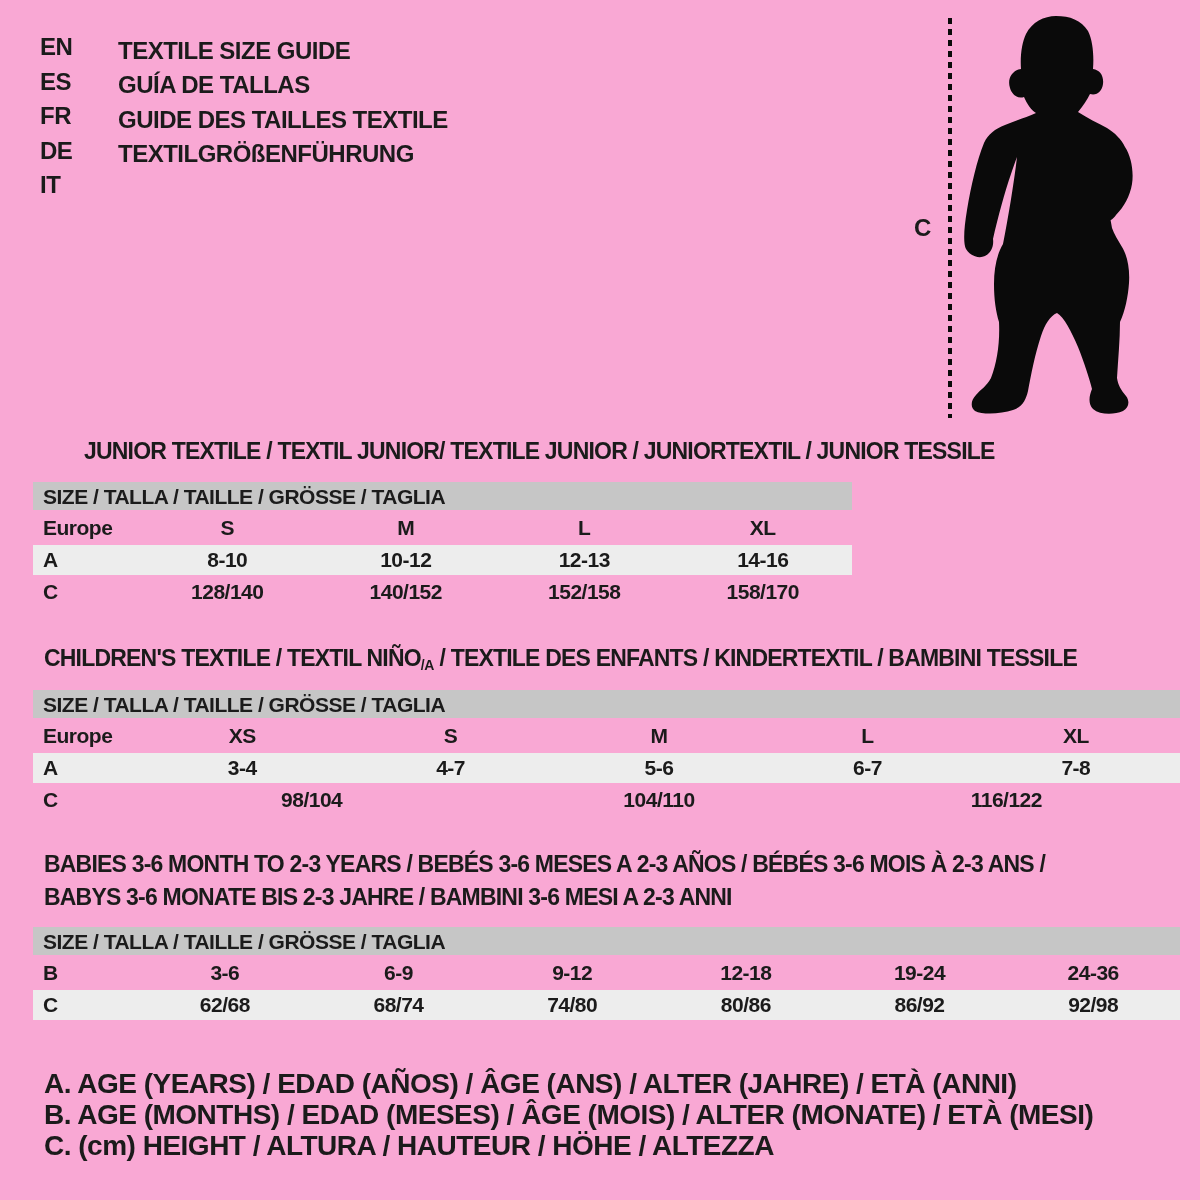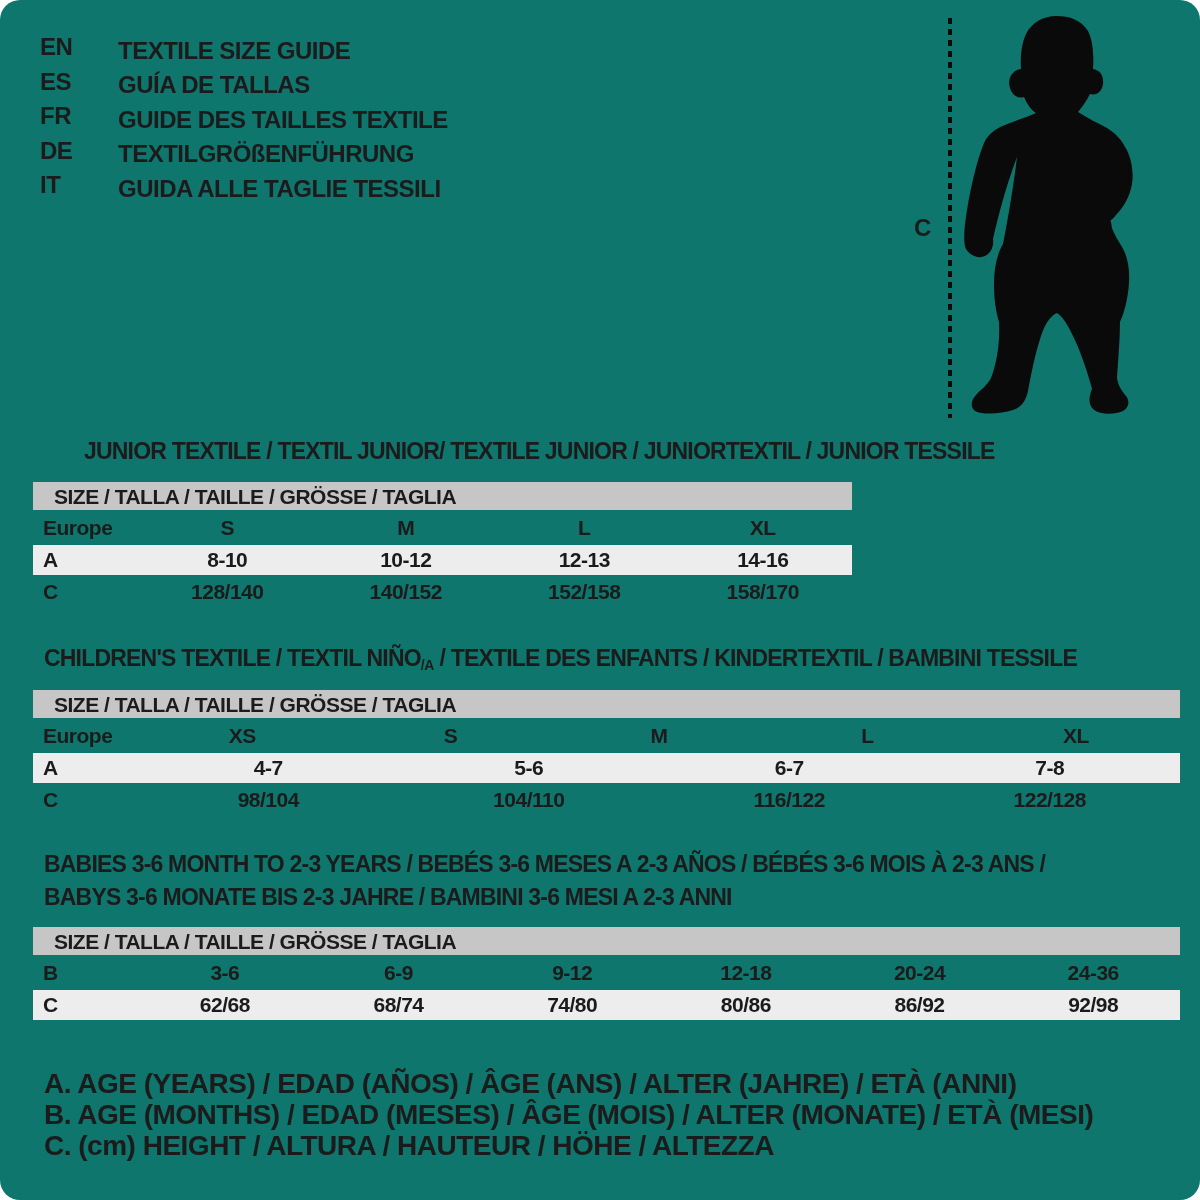--- a/index.html
+++ b/index.html
@@ -1,35 +1,35 @@
 <!DOCTYPE html>
 <html><head>
 <meta charset="utf-8">
 <style>
   html,body{margin:0;padding:0;}
   body{background:#ffffff;}
   #canvas{
-    position:relative;width:1200px;height:1200px;background:#0f766e;overflow:hidden;
-    font-family:"Liberation Sans","DejaVu Sans",sans-serif;color:#1b1b1b;font-weight:700;border-radius:20px;
+    position:relative;width:1200px;height:1200px;background:#f9a8d4;overflow:hidden;
+    font-family:"Liberation Sans","DejaVu Sans",sans-serif;color:#1b1b1b;font-weight:700;
   }
   
   .lang-block{position:absolute;left:40px;top:30px;}
   .lang-row{display:flex;height:34.5px;align-items:center;}
   .lang-code{width:78px;font-size:24px;letter-spacing:-0.5px;}
   .lang-label{font-size:24px;letter-spacing:-0.5px;white-space:nowrap;margin-top:7px;}
   
   .figure-svg{position:absolute;left:900px;top:0;width:300px;height:430px;}
   .measure-label{position:absolute;left:914px;top:214px;font-size:24px;}
   
   .sec-title{position:absolute;left:44px;font-size:23px;letter-spacing:-0.8px;white-space:nowrap;}
   .sec-title .subscript{font-size:14px;vertical-align:-4px;letter-spacing:-0.5px;}
   
   .size-table{position:absolute;left:33px;}
   .bar{height:28px;line-height:29px;background:#c6c6c6;font-size:21px;letter-spacing:-0.5px;
-       padding-left:21px;margin-bottom:3px;box-sizing:border-box;}
+       padding-left:10px;margin-bottom:3px;box-sizing:border-box;}
   .trow{display:flex;height:30px;line-height:30px;margin-bottom:2px;font-size:21px;letter-spacing:-0.5px;}
   .trow.shaded{background:#ededed;}
   .lab{width:105px;padding-left:10px;box-sizing:border-box;}
   .val{flex:1;text-align:center;}
   
   .legend{position:absolute;left:44px;top:1068px;}
   .legend-line{height:31px;line-height:31px;font-size:28px;letter-spacing:-0.5px;white-space:nowrap;}
 </style>
 </head>
 <body>
@@ -48,21 +48,20 @@
     <div class="lang-row">
       <span class="lang-code">FR</span>
       <span class="lang-label">GUIDE DES TAILLES TEXTILE</span>
     </div>
     <div class="lang-row">
       <span class="lang-code">DE</span>
       <span class="lang-label">TEXTILGRÖßENFÜHRUNG</span>
     </div>
     <div class="lang-row">
       <span class="lang-code">IT</span>
-      <span class="lang-label">GUIDA ALLE TAGLIE TESSILI</span>
     </div>
   </div>
 
   <svg class="figure-svg" viewBox="900 0 300 430" aria-hidden="true">
     <line x1="950" y1="18" x2="950" y2="418" stroke="#0a0a0a" stroke-width="4" stroke-dasharray="6 5"></line>
     <path fill="#0a0a0a" d="M1056,16
              C1044,16 1032,22 1026,34 C1022,42 1020,56 1021,69
              C1012,70 1007,79 1010,88 C1012,95 1018,99 1024,97
              C1027,104 1031,110 1036,113
              C1027,117 1015,121 1005,125 C995,129 988,134 984,143
@@ -124,45 +123,45 @@
     <div class="trow">
       <span class="lab">Europe</span>
       <span class="val">XS</span>
       <span class="val">S</span>
       <span class="val">M</span>
       <span class="val">L</span>
       <span class="val">XL</span>
     </div>
     <div class="trow shaded">
       <span class="lab">A</span>
+      <span class="val">3-4</span>
       <span class="val">4-7</span>
       <span class="val">5-6</span>
       <span class="val">6-7</span>
       <span class="val">7-8</span>
     </div>
     <div class="trow">
       <span class="lab">C</span>
       <span class="val">98/104</span>
       <span class="val">104/110</span>
       <span class="val">116/122</span>
-      <span class="val">122/128</span>
     </div>
   </div>
 
   <div class="sec-title" style="top:851px;">BABIES 3-6 MONTH TO 2-3 YEARS / BEBÉS 3-6 MESES A 2-3 AÑOS / BÉBÉS 3-6 MOIS À 2-3 ANS /</div>
   <div class="sec-title" style="top:884px;">BABYS 3-6 MONATE BIS 2-3 JAHRE / BAMBINI 3-6 MESI A 2-3 ANNI</div>
   <div class="size-table" style="top:927px;width:1147px;">
     <div class="bar">SIZE / TALLA / TAILLE / GRÖSSE / TAGLIA</div>
     <div class="trow">
       <span class="lab">B</span>
       <span class="val">3-6</span>
       <span class="val">6-9</span>
       <span class="val">9-12</span>
       <span class="val">12-18</span>
-      <span class="val">20-24</span>
+      <span class="val">19-24</span>
       <span class="val">24-36</span>
     </div>
     <div class="trow shaded">
       <span class="lab">C</span>
       <span class="val">62/68</span>
       <span class="val">68/74</span>
       <span class="val">74/80</span>
       <span class="val">80/86</span>
       <span class="val">86/92</span>
       <span class="val">92/98</span>

